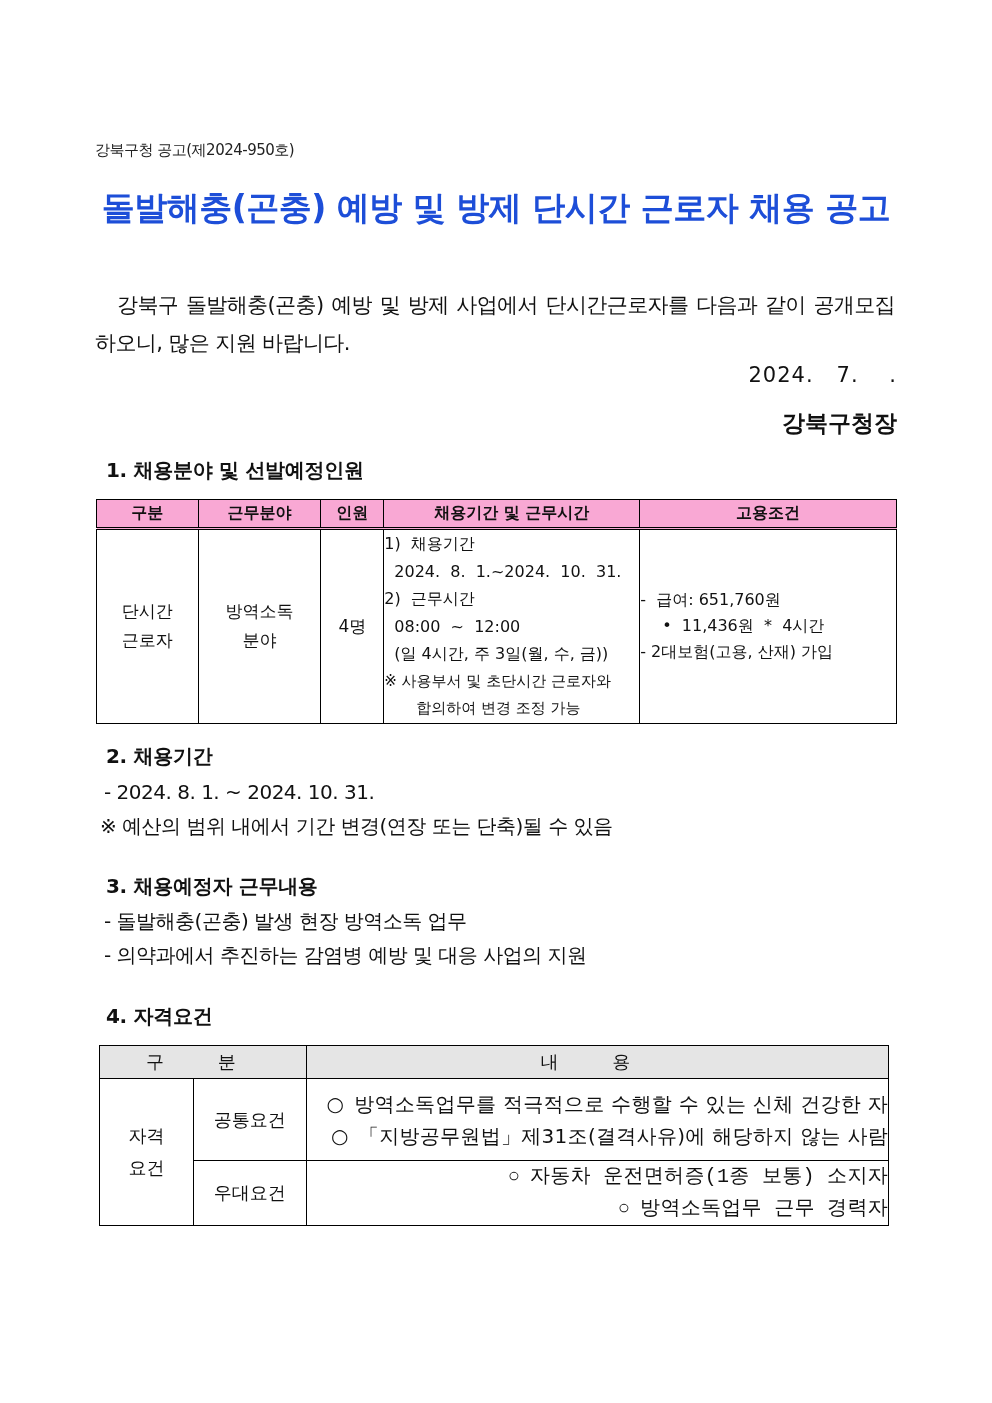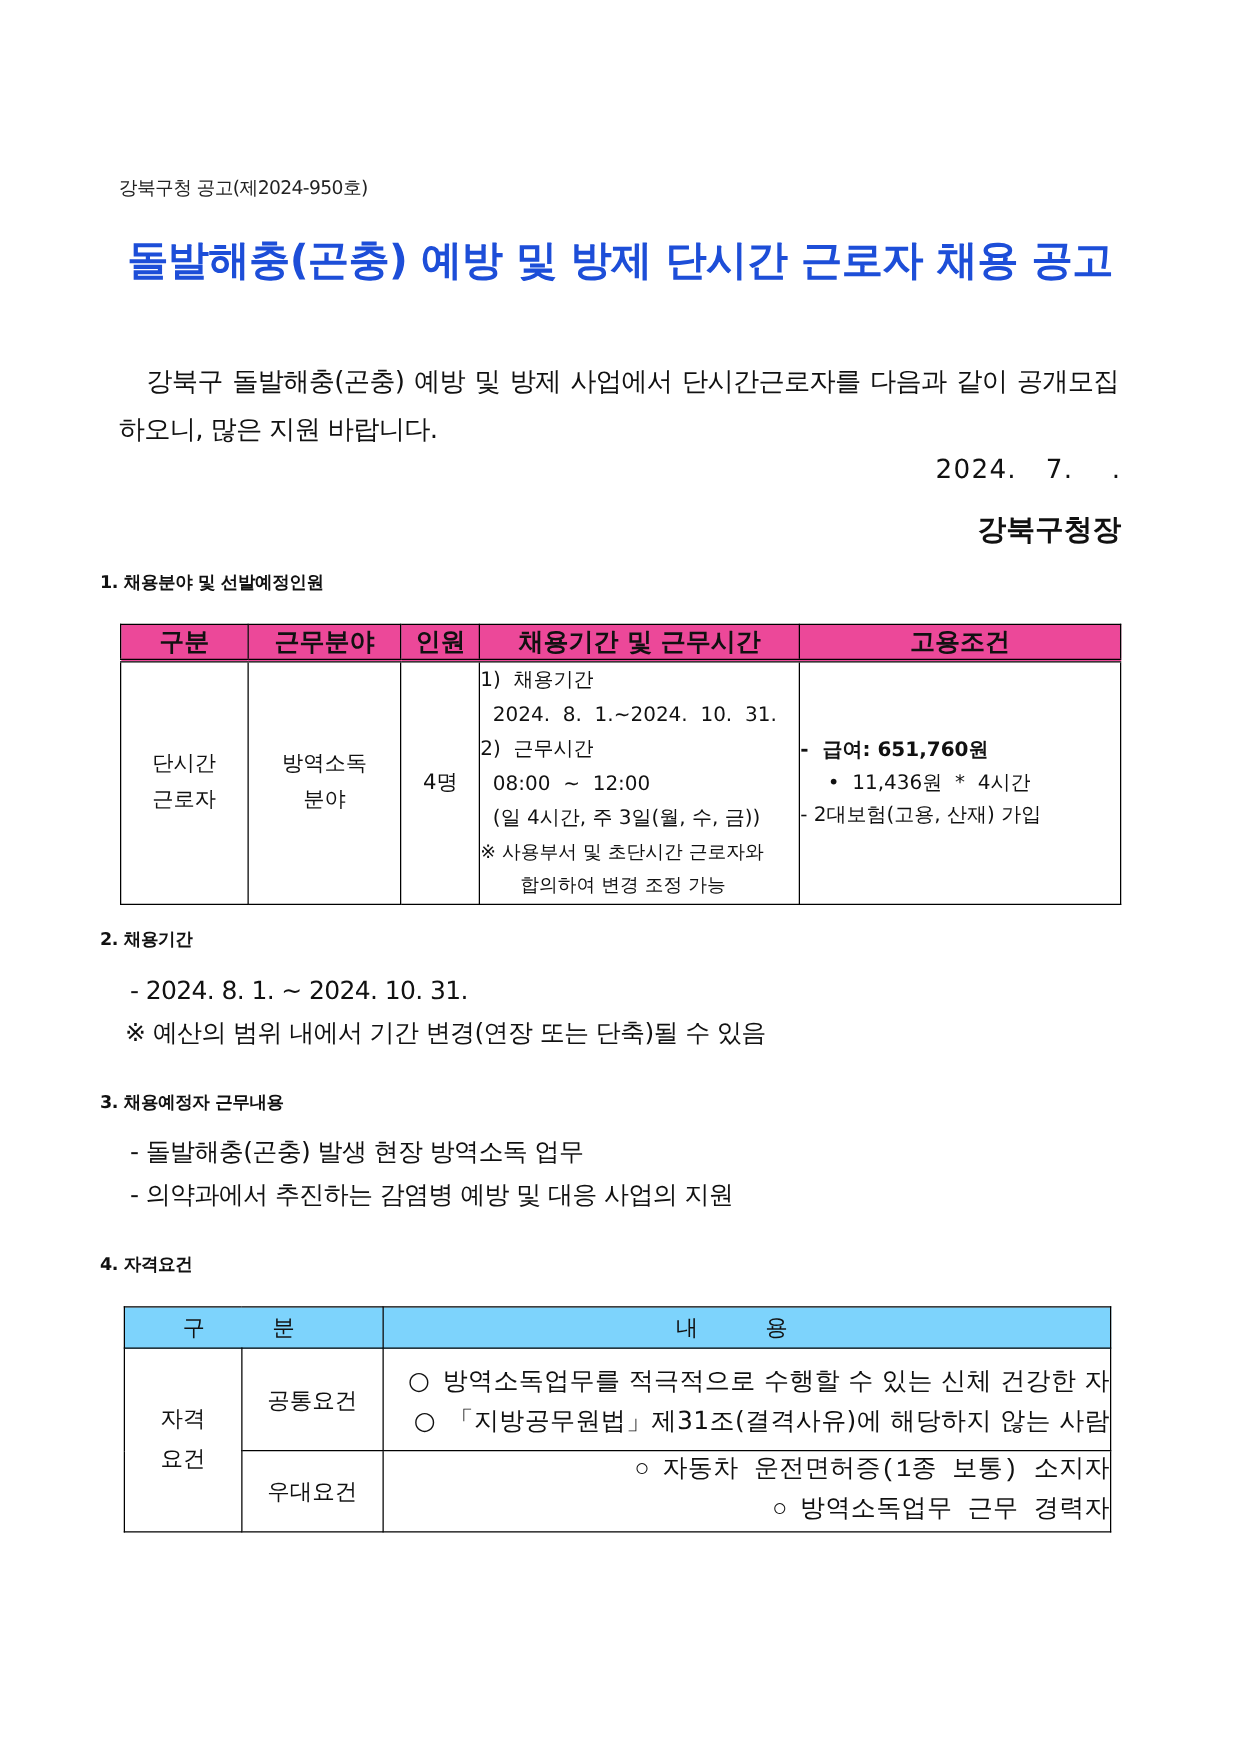--- a/index.html
+++ b/index.html
@@ -8,36 +8,36 @@
       font-family: "DejaVu Sans", "Liberation Sans", sans-serif;
       color: #111;
     }
     .abs { position: absolute; }
     .notice-no { left: 95px; top: 141px; font-size: 15px; color: #222; letter-spacing: -0.5px; text-align: right; }
     .title { left: 0; width: 992px; top: 186px; text-align: center; font-size: 33px; font-weight: bold; letter-spacing: -0.5px; color: #1d4ed8; }
     .intro { left: 95px; width: 800px; top: 286px; font-size: 21px; line-height: 38px; text-align: justify; letter-spacing: -0.6px; }
     .intro .indent { display: inline-block; width: 22px; }
     .date { right: 95px; top: 363px; font-size: 21px; letter-spacing: 1px; }
     .issuer { right: 95px; top: 408px; font-size: 23px; font-weight: bold; }
-    .sec-title { left: 80px; font-size: 14px; font-weight: bold; letter-spacing: -0.3px; }
+    .sec-title { left: 106px; font-size: 20px; font-weight: bold; letter-spacing: -0.3px; }
     .line { left: 104px; font-size: 20px; letter-spacing: -0.5px; }
 
     table { border-collapse: collapse; position: absolute; }
     table td, table th { border: 1px solid #000; padding: 0; }
     .t1 { left: 96px; top: 499px; width: 801px; font-size: 17px; }
-    .t1 th { background: #ec4899; font-weight: bold; font-size: 20px; height: 27px; border-bottom: 3px double #000; }
+    .t1 th { background: #f9a8d4; font-weight: bold; font-size: 16px; height: 27px; border-bottom: 3px double #000; }
     .t1 td { height: 182px; text-align: center; vertical-align: middle; line-height: 29px; }
     .t1 td.period { text-align: left; vertical-align: top; font-size: 16px; line-height: 27.5px; margin-top: 40px; }
     .t1 td.cond { text-align: left; font-size: 16px; line-height: 26px; }
     .period .ind { padding-left: 10px; }
     .period .note2 { padding-left: 32px; }
     .cond .bullet { padding-left: 22px; }
 
     .t2 { left: 99px; top: 1045px; width: 790px; font-size: 18px; }
-    .t2 th { background: #7dd3fc; font-weight: normal; height: 32px; font-size: 18px; border-bottom: 1px solid #000; }
+    .t2 th { background: #e5e5e5; font-weight: normal; height: 32px; font-size: 18px; border-bottom: 1px solid #000; }
     .t2 th .sp { letter-spacing: 24px; }
     .t2 td { text-align: center; vertical-align: middle; }
     .t2 td.items { text-align: right; padding-left: 12px; line-height: 32px; font-size: 20px; letter-spacing: 0.3px; }
     .t2 td.cat { line-height: 32px; }
     .circle { display: inline-block; margin-right: 10px; }
   </style>
 </head>
 <body>
 
 <div class="abs notice-no">강북구청 공고(제2024-950호)</div>
@@ -79,21 +79,21 @@
       <td class="period">
         <div style="white-space:pre;">1)  채용기간</div>
         <div class="ind" style="white-space:pre;">2024.  8.  1.~2024.  10.  31.</div>
         <div style="white-space:pre;">2)  근무시간</div>
         <div class="ind" style="white-space:pre;">08:00  ~  12:00</div>
         <div class="ind">(일 4시간, 주 3일(월, 수, 금))</div>
         <div style="font-size:15px;">※ 사용부서 및 초단시간 근로자와</div>
         <div class="note2" style="font-size:15px;">합의하여 변경 조정 가능</div>
       </td>
       <td class="cond">
-        <div style="white-space:pre;font-weight:bold;">-  급여: 651,760원</div>
+        <div style="white-space:pre;">-  급여: 651,760원</div>
         <div class="bullet" style="white-space:pre;">•  11,436원  *  4시간</div>
         <div>- 2대보험(고용, 산재) 가입</div>
       </td>
     </tr>
   </tbody>
 </table>
 
 <div class="abs sec-title" style="top:743px;">2. 채용기간</div>
 <div class="abs line" style="top:780px;">- 2024. 8. 1. ~ 2024. 10. 31.</div>
 <div class="abs line" style="top:813px; left:100px;">※ 예산의 범위 내에서 기간 변경(연장 또는 단축)될 수 있음</div>

